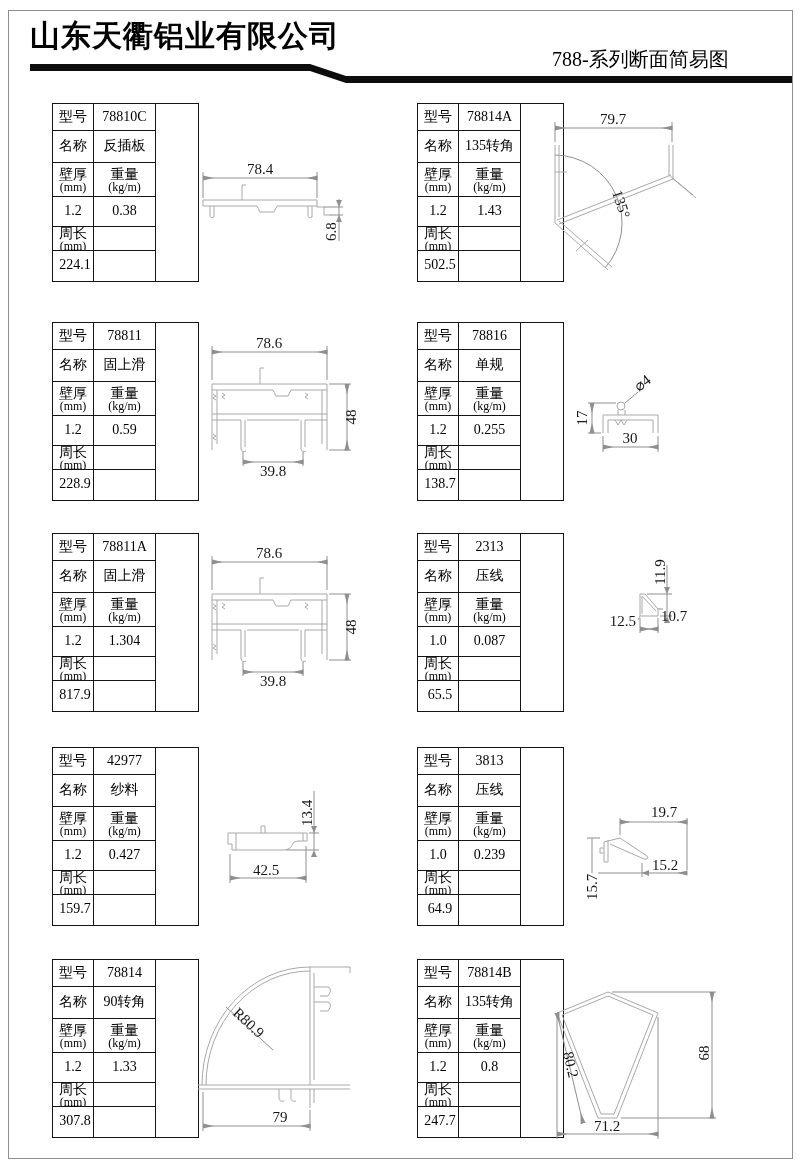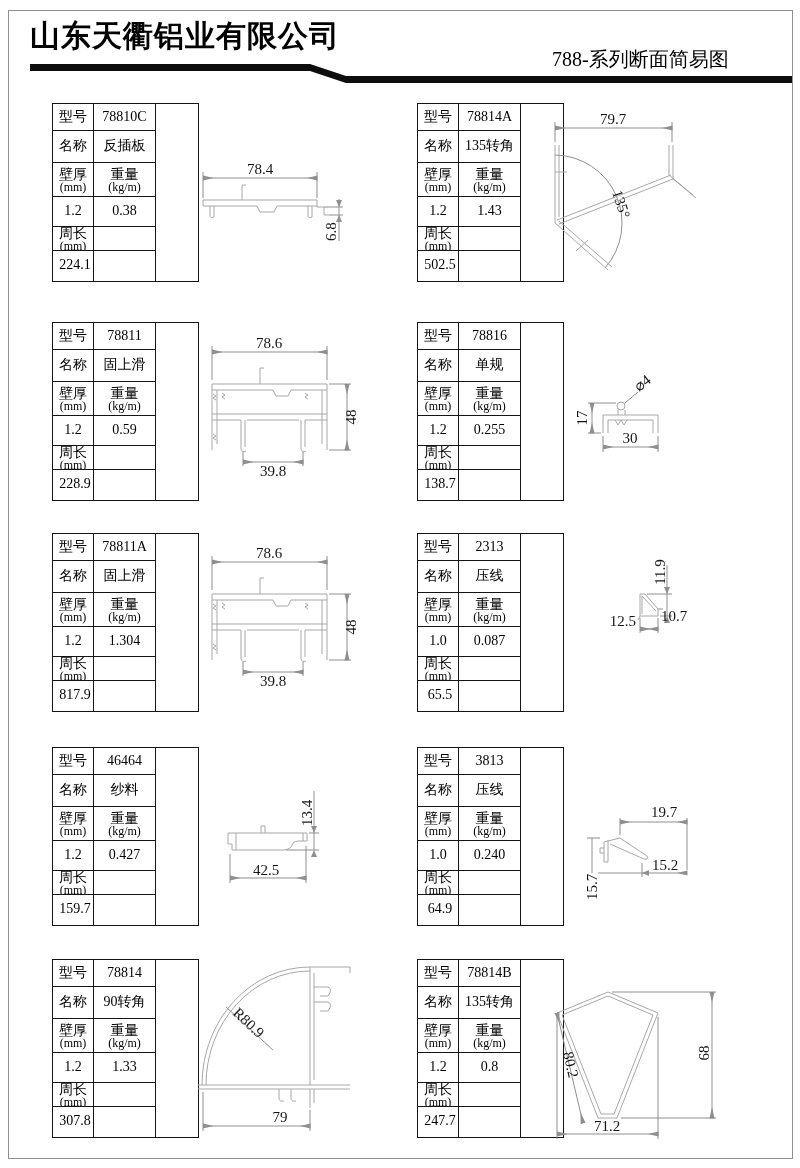--- a/index.html
+++ b/index.html
@@ -299,21 +299,21 @@
 
 <table class="spec" style="left:52px;top:747px">
 <colgroup>
       <col class="c1">
       <col class="c2">
       <col class="c3">
     </colgroup>
 <tbody>
       <tr class="r1">
         <td>型号</td>
-        <td>46464</td>
+        <td>42977</td>
         <td rowspan="6"></td>
       </tr>
 <tr class="r2">
         <td>名称</td>
         <td>纱料</td>
       </tr>
 <tr class="r3">
         <td>
           <span>壁厚</span>
           <span class="unit">(mm)</span>
@@ -362,21 +362,21 @@
           <span>壁厚</span>
           <span class="unit">(mm)</span>
         </td>
         <td>
           <span>重量</span>
           <span class="unit">(kg/m)</span>
         </td>
       </tr>
 <tr class="r4">
         <td>1.0</td>
-        <td>0.240</td>
+        <td>0.239</td>
       </tr>
 <tr class="r5">
         <td>
           <span>周长</span>
           <span class="unit">(mm)</span>
         </td>
         <td></td>
       </tr>
 <tr class="r6">
         <td class="pv">64.9</td>

